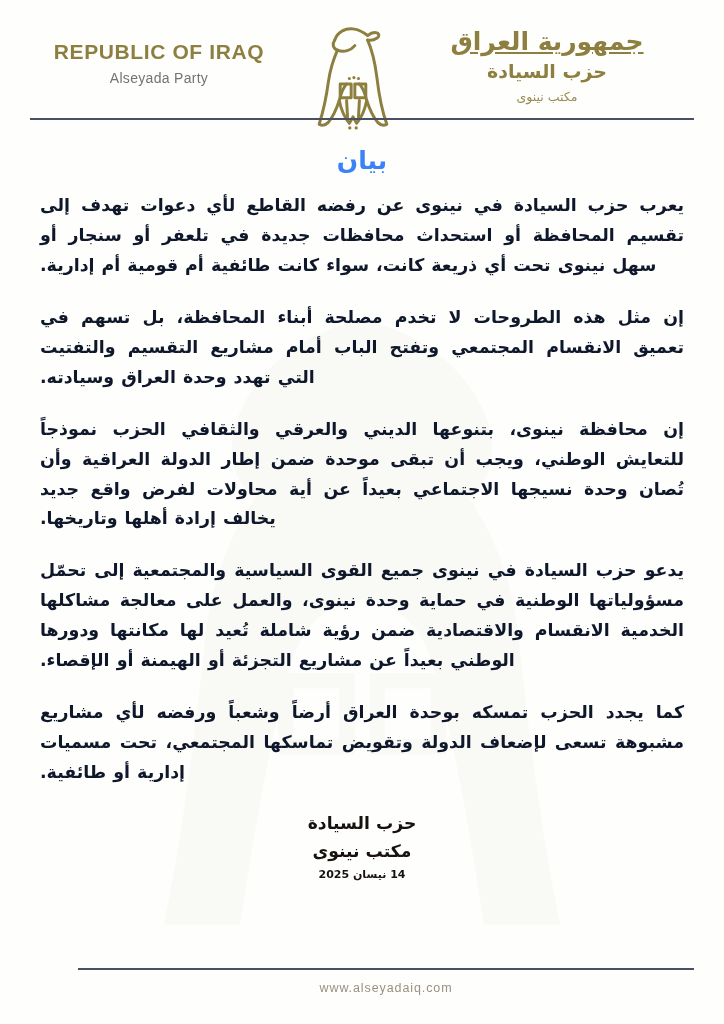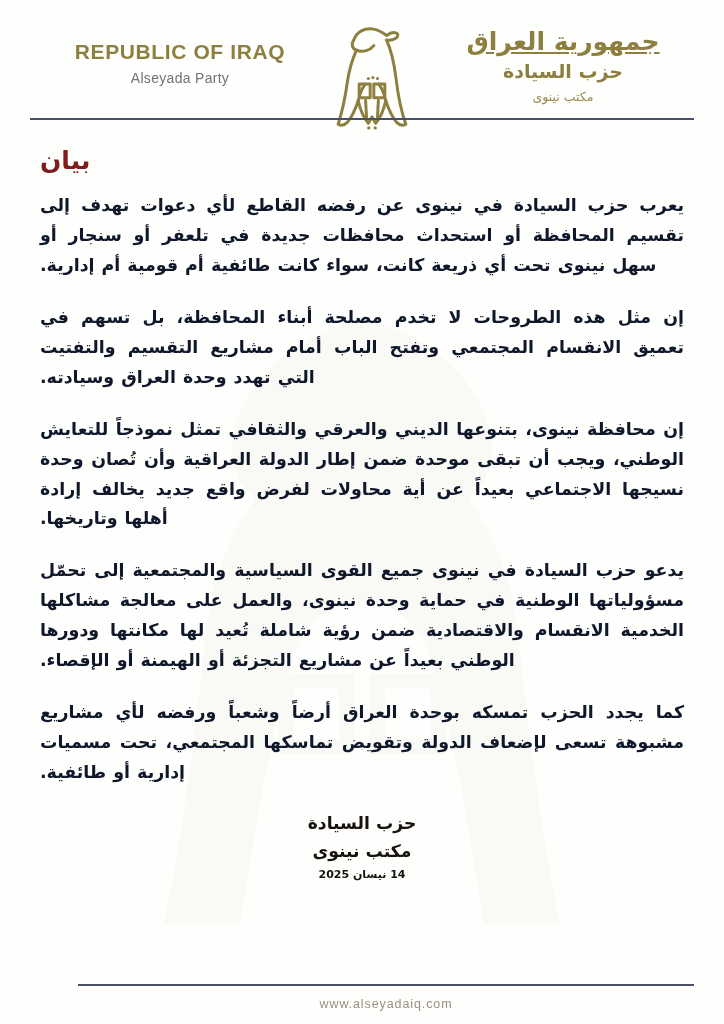--- a/index.html
+++ b/index.html
@@ -39,25 +39,24 @@
   }
   .watermark svg { width: 100%; height: 100%; display: block; }
 
   
   .header {
     position: relative;
     z-index: 2;
     display: flex;
     align-items: flex-start;
     justify-content: space-between;
-    padding: 18px 36px 0 34px;
+    padding: 18px 52px 0 34px;
     height: 112px;
     box-sizing: border-box;
     direction: ltr;
-    margin-left: 21px;
   }
 
   .header-left {
     width: 250px;
     text-align: center;
     padding-top: 22px;
     direction: ltr;
   }
   .brand-en-main {
     font-family: "Liberation Sans", sans-serif;
@@ -124,22 +123,22 @@
 
   
   .content {
     position: relative;
     z-index: 2;
     padding: 22px 40px 0 40px;
     direction: rtl;
   }
 
   .doc-title {
-    text-align: left;
-    color: #7f1d1d;
+    text-align: center;
+    color: #3b82f6;
     font-size: 25px;
     font-weight: bold;
     letter-spacing: 0.5px;
     margin: 4px 0 16px 0;
   }
 
   .para {
     color: #0f172a;
     font-size: 17.4px;
     font-weight: bold;
@@ -170,21 +169,21 @@
     font-weight: bold;
     line-height: 1.7;
     direction: rtl;
   }
 
   
   .footer {
     position: absolute;
     left: 0;
     right: 0;
-    bottom: 0;
+    bottom: 16px;
     z-index: 2;
     direction: ltr;
     padding-left: 48px;
   }
   .rule-bottom {
     margin: 0 30px;
     height: 2px;
     background: #4a4f63;
   }
   .footer-url {
@@ -267,21 +266,21 @@
   </div>
 
   <div class="rule-top"></div>
 
   <div class="content">
 
     <div class="doc-title">بيان</div>
 
     <p class="para">يعرب حزب السيادة في نينوى عن رفضه القاطع لأي دعوات تهدف إلى تقسيم المحافظة أو استحداث محافظات جديدة في تلعفر أو سنجار أو سهل نينوى تحت أي ذريعة كانت، سواء كانت طائفية أم قومية أم إدارية.</p>
     <p class="para">إن مثل هذه الطروحات لا تخدم مصلحة أبناء المحافظة، بل تسهم في تعميق الانقسام المجتمعي وتفتح الباب أمام مشاريع التقسيم والتفتيت التي تهدد وحدة العراق وسيادته.</p>
-    <p class="para">إن محافظة نينوى، بتنوعها الديني والعرقي والثقافي تمثل نموذجاً للتعايش الوطني، ويجب أن تبقى موحدة ضمن إطار الدولة العراقية وأن تُصان وحدة نسيجها الاجتماعي بعيداً عن أية محاولات لفرض واقع جديد يخالف إرادة أهلها وتاريخها.</p>
+    <p class="para">إن محافظة نينوى، بتنوعها الديني والعرقي والثقافي الحزب نموذجاً للتعايش الوطني، ويجب أن تبقى موحدة ضمن إطار الدولة العراقية وأن تُصان وحدة نسيجها الاجتماعي بعيداً عن أية محاولات لفرض واقع جديد يخالف إرادة أهلها وتاريخها.</p>
     <p class="para">يدعو حزب السيادة في نينوى جميع القوى السياسية والمجتمعية إلى تحمّل مسؤولياتها الوطنية في حماية وحدة نينوى، والعمل على معالجة مشاكلها الخدمية الانقسام والاقتصادية ضمن رؤية شاملة تُعيد لها مكانتها ودورها الوطني بعيداً عن مشاريع التجزئة أو الهيمنة أو الإقصاء.</p>
     <p class="para">كما يجدد الحزب تمسكه بوحدة العراق أرضاً وشعباً ورفضه لأي مشاريع مشبوهة تسعى لإضعاف الدولة وتقويض تماسكها المجتمعي، تحت مسميات إدارية أو طائفية.</p>
 
     <div class="signature">
       <div class="sig-line">حزب السيادة</div>
       <div class="sig-line">مكتب نينوى</div>
       <div class="sig-date">14 نيسان 2025</div>
     </div>
   </div>
 

